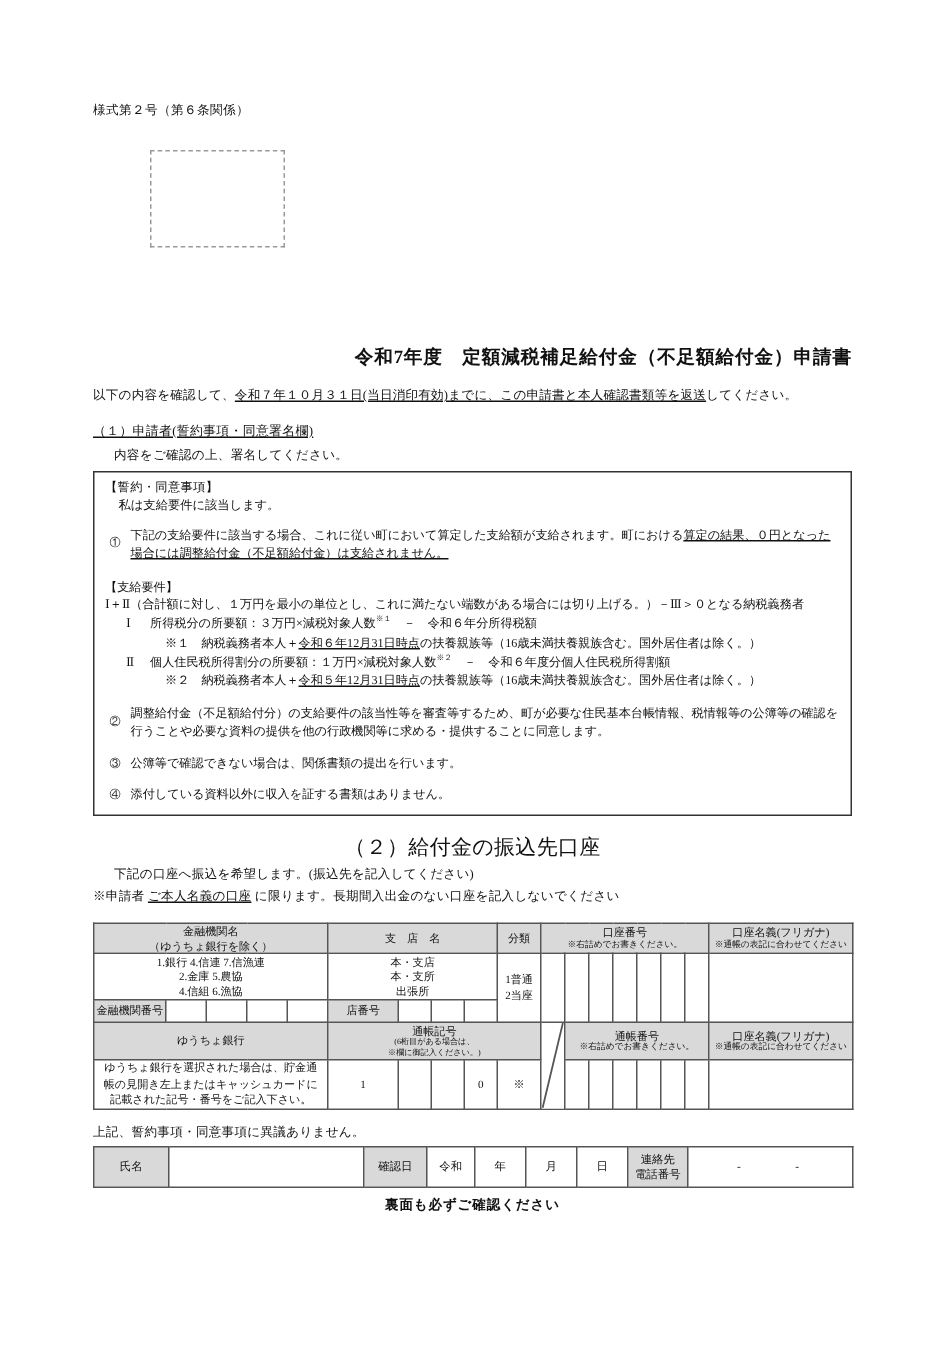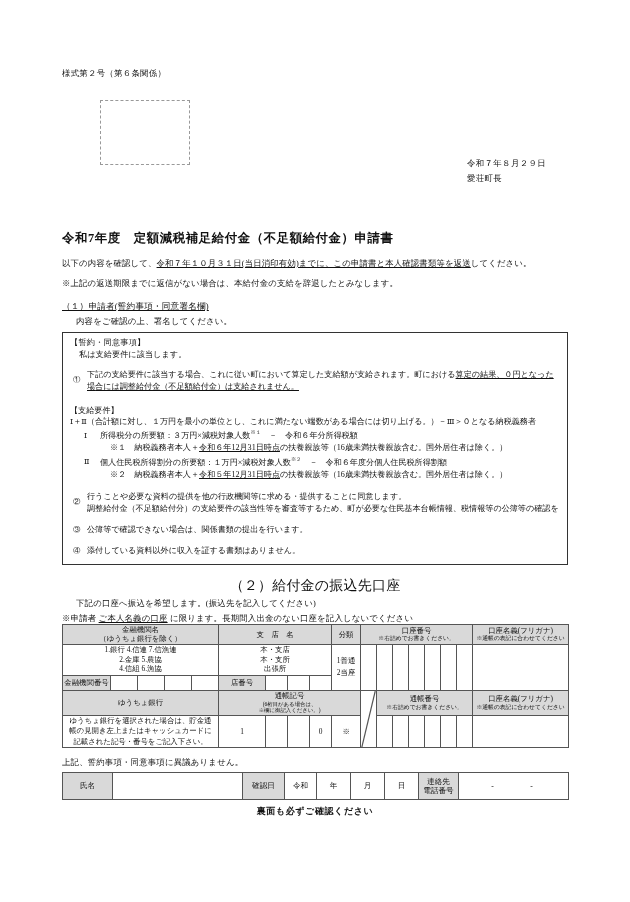--- a/index.html
+++ b/index.html
@@ -42,21 +42,21 @@
     margin-top: 78px;
     text-align: right;
     font-size: 8.4px;
     line-height: 1.75;
     padding-right: 22px;
     letter-spacing: 0.4px;
   }
   .issuer { padding-right: 44px; }
 
   .main-title {
-    text-align: left;
+    text-align: right;
     font-size: 12.4px;
     font-weight: bold;
     letter-spacing: 0.6px;
     margin-top: 17px;
     margin-bottom: 10px;
   }
 
   .lead { font-size: 8.4px; line-height: 1.62; letter-spacing: 0.15px; }
   .lead2 { font-size: 8.4px; line-height: 1.62; margin-top: 6px; letter-spacing: 0.15px;}
 
@@ -104,21 +104,21 @@
   .rn { display: inline-block; width: 16px; }
   sup { font-size: 5.2px; vertical-align: super; }
 
   
   .acct-note { font-size: 8.4px; margin-top: 3px; padding-left: 14px; letter-spacing: 0.2px;}
   .acct-note2 { font-size: 8.4px; margin-top: 4px; letter-spacing: 0.2px;}
 
   table.bank {
     border-collapse: collapse;
     width: 100%;
-    margin-top: 0;
+    margin-top: 12px;
     table-layout: fixed;
   }
   table.bank td {
     border: 1px solid #555555;
     padding: 0;
     font-size: 7.4px;
     text-align: center;
     vertical-align: middle;
     height: 14px;
   }
@@ -175,30 +175,25 @@
 </style>
 </head>
 <body>
 
 <div id="page">
   <div class="sheet">
 
     <div style="position:relative;height:145px;">
       <div class="form-no">様式第２号（第６条関係）</div>
       <div class="stamp-box"></div>
-      <div class="date-block">
-        <div>令和７年８月２９日</div>
-        <div class="issuer">愛荘町長</div>
-      </div>
     </div>
 
     <div class="main-title">令和7年度　定額減税補足給付金（不足額給付金）申請書</div>
 
     <div class="lead"><span>以下の内容を確認して、</span><span class="u">令和７年１０月３１日(当日消印有効)までに、この申請書と本人確認書類等を返送</span><span>してください。</span></div>
-    <div class="lead2">※上記の返送期限までに返信がない場合は、本給付金の支給を辞退したとみなします。</div>
 
     <div>
       <div class="sec-head">（１）申請者(誓約事項・同意署名欄)</div>
       <div class="sec-sub">内容をご確認の上、署名してください。</div>
 
       <div class="pledge">
         <div class="pledge-title">【誓約・同意事項】</div>
         <div class="pledge-lead">私は支給要件に該当します。</div>
 
         <div class="numitem">
@@ -216,22 +211,22 @@
 
           <div class="req-line req-ind1"><span class="rn">Ⅱ</span><span>個人住民税所得割分の所要額：１万円×減税対象人数</span><sup>※２</sup><span>　－　令和６年度分個人住民税所得割額</span></div>
 
           <div class="req-line req-ind2"><span>※２　納税義務者本人＋</span><span class="u">令和５年12月31日時点</span><span>の扶養親族等（16歳未満扶養親族含む。国外居住者は除く。）</span></div>
 
         </div>
 
         <div class="numitem">
           <div class="num mid">②</div>
           <div class="body">
+            <div>調整給付金（不足額給付分）の支給要件の該当性等を審査等するため、町が必要な住民基本台帳情報、税情報等の公簿等の確認を</div>
             <div>行うことや必要な資料の提供を他の行政機関等に求める・提供することに同意します。</div>
-            <div>調整給付金（不足額給付分）の支給要件の該当性等を審査等するため、町が必要な住民基本台帳情報、税情報等の公簿等の確認を</div>
           </div>
         </div>
 
         <div class="numitem">
           <div class="num" style="padding-top:0">③</div>
           <div class="body">公簿等で確認できない場合は、関係書類の提出を行います。</div>
         </div>
 
         <div class="numitem">
           <div class="num" style="padding-top:0">④</div>

